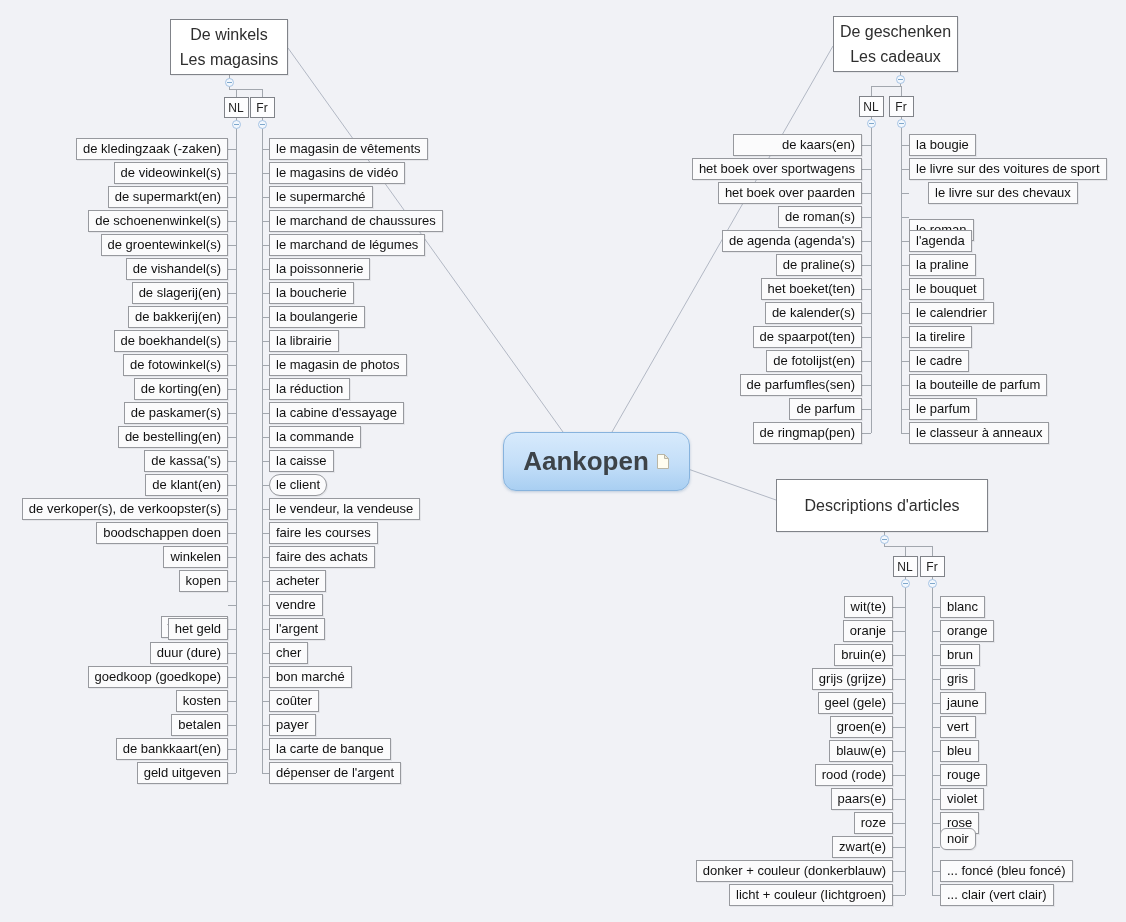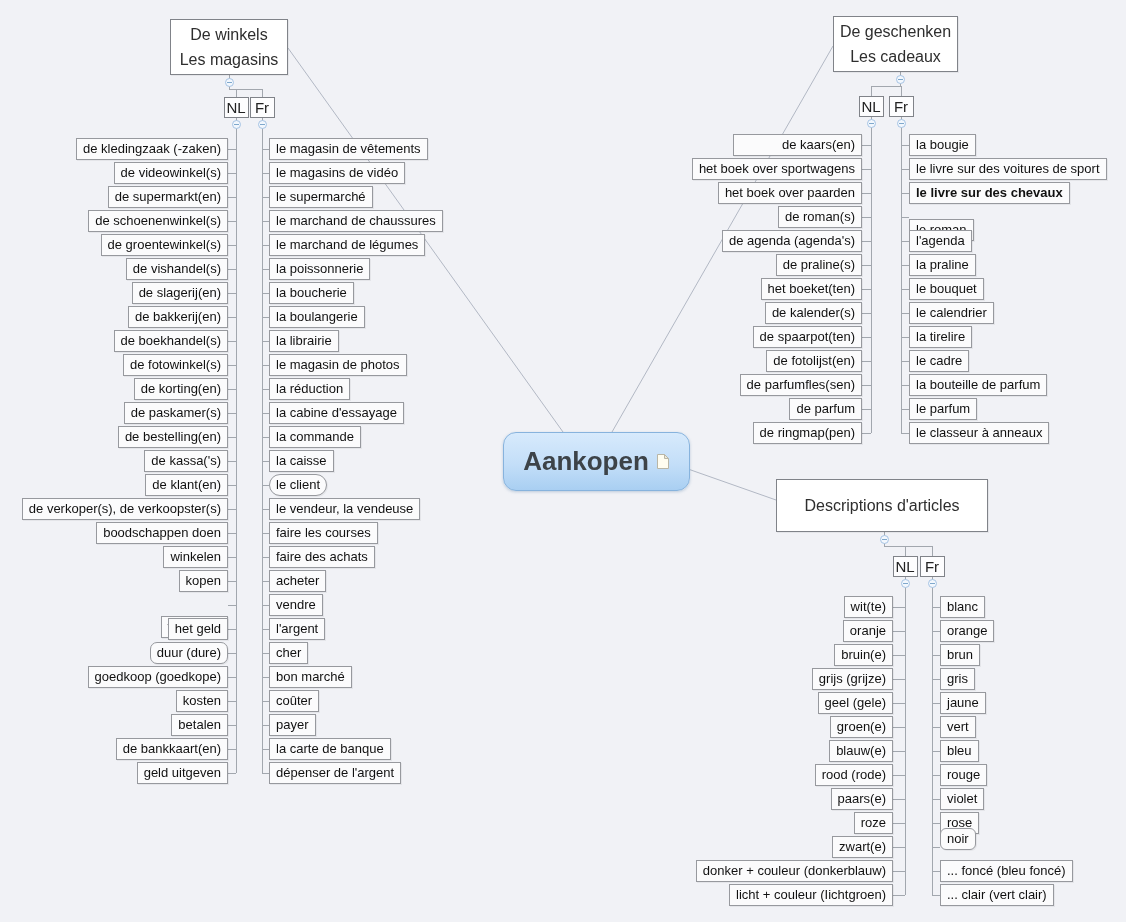--- a/index.html
+++ b/index.html
@@ -22,21 +22,21 @@
   #nodes .node, #nodes .label, #nodes .title, .collapse{position:absolute;z-index:1;}
   .node{
     background:#fbfbfc;border:1px solid var(--node-border);
     font-size:13px;line-height:16px;color:#111;
     padding:2px 6px;white-space:nowrap;
     box-shadow:1px 1px 0 rgba(0,0,0,0.05);
   }
   .label{
     background:#fdfdfe;border:1px solid var(--title-border);
     width:25px;height:21px;box-sizing:border-box;
-    font-size:15px;color:#222;display:flex;align-items:center;justify-content:center;
+    font-size:12px;color:#222;display:flex;align-items:center;justify-content:center;
   }
   .title{
     background:#ffffff;border:1px solid var(--title-border);
     color:#2e2e2e;font-size:16px;line-height:25px;text-align:center;
     display:flex;flex-direction:column;justify-content:center;
     box-sizing:border-box;white-space:nowrap;
     box-shadow:1px 1px 0 rgba(0,0,0,0.05);
   }
   .collapse{
     width:9px;height:9px;border-radius:50%;box-sizing:border-box;
@@ -220,21 +220,21 @@
       <div class="node" style="top: 402px; right: 898px;">de paskamer(s)</div>
       <div class="node" style="top: 426px; right: 898px;">de bestelling(en)</div>
       <div class="node" style="top: 450px; right: 898px;">de kassa('s)</div>
       <div class="node" style="top: 474px; right: 898px;">de klant(en)</div>
       <div class="node" style="top: 498px; right: 898px;">de verkoper(s), de verkoopster(s)</div>
       <div class="node" style="top: 522px; right: 898px;">boodschappen doen</div>
       <div class="node" style="top: 546px; right: 898px;">winkelen</div>
       <div class="node" style="top: 570px; right: 898px;">kopen</div>
       <div class="node" style="top: 616px; right: 898px;">verkopen</div>
       <div class="node" style="top: 618px; right: 898px;">het geld</div>
-      <div class="node" style="top: 642px; right: 898px; border-radius: 7px;">duur (dure)</div>
+      <div class="node" style="top: 642px; right: 898px;">duur (dure)</div>
       <div class="node" style="top: 666px; right: 898px;">goedkoop (goedkope)</div>
       <div class="node" style="top: 690px; right: 898px;">kosten</div>
       <div class="node" style="top: 714px; right: 898px;">betalen</div>
       <div class="node" style="top: 738px; right: 898px;">de bankkaart(en)</div>
       <div class="node" style="top: 762px; right: 898px;">geld uitgeven</div>
       <div class="label" style="left: 249.5px; top: 97px;">Fr</div>
       <div class="collapse" style="left: 257.5px; top: 119.5px;"></div>
       <div class="node" style="top: 138px; left: 269px;">le magasin de vêtements</div>
       <div class="node" style="top: 162px; left: 269px;">le magasins de vidéo</div>
       <div class="node" style="top: 186px; left: 269px;">le supermarché</div>
@@ -279,21 +279,21 @@
       <div class="node" style="top: 302px; right: 264px;">de kalender(s)</div>
       <div class="node" style="top: 326px; right: 264px;">de spaarpot(ten)</div>
       <div class="node" style="top: 350px; right: 264px;">de fotolijst(en)</div>
       <div class="node" style="top: 374px; right: 264px;">de parfumfles(sen)</div>
       <div class="node" style="top: 398px; right: 264px;">de parfum</div>
       <div class="node" style="top: 422px; right: 264px;">de ringmap(pen)</div>
       <div class="label" style="left: 888.5px; top: 96px;">Fr</div>
       <div class="collapse" style="left: 896.5px; top: 118.5px;"></div>
       <div class="node" style="top: 134px; left: 909px;">la bougie</div>
       <div class="node" style="top: 158px; left: 909px;">le livre sur des voitures de sport</div>
-      <div class="node" style="top: 182px; left: 909px; font-weight: bold;">le livre sur des chevaux</div>
+      <div class="node" style="top: 182px; left: 928px;">le livre sur des chevaux</div>
       <div class="node" style="top: 219px; left: 909px;">le roman</div>
       <div class="node" style="top: 230px; left: 909px;">l'agenda</div>
       <div class="node" style="top: 254px; left: 909px;">la praline</div>
       <div class="node" style="top: 278px; left: 909px;">le bouquet</div>
       <div class="node" style="top: 302px; left: 909px;">le calendrier</div>
       <div class="node" style="top: 326px; left: 909px;">la tirelire</div>
       <div class="node" style="top: 350px; left: 909px;">le cadre</div>
       <div class="node" style="top: 374px; left: 909px;">la bouteille de parfum</div>
       <div class="node" style="top: 398px; left: 909px;">le parfum</div>
       <div class="node" style="top: 422px; left: 909px;">le classeur à anneaux</div>

